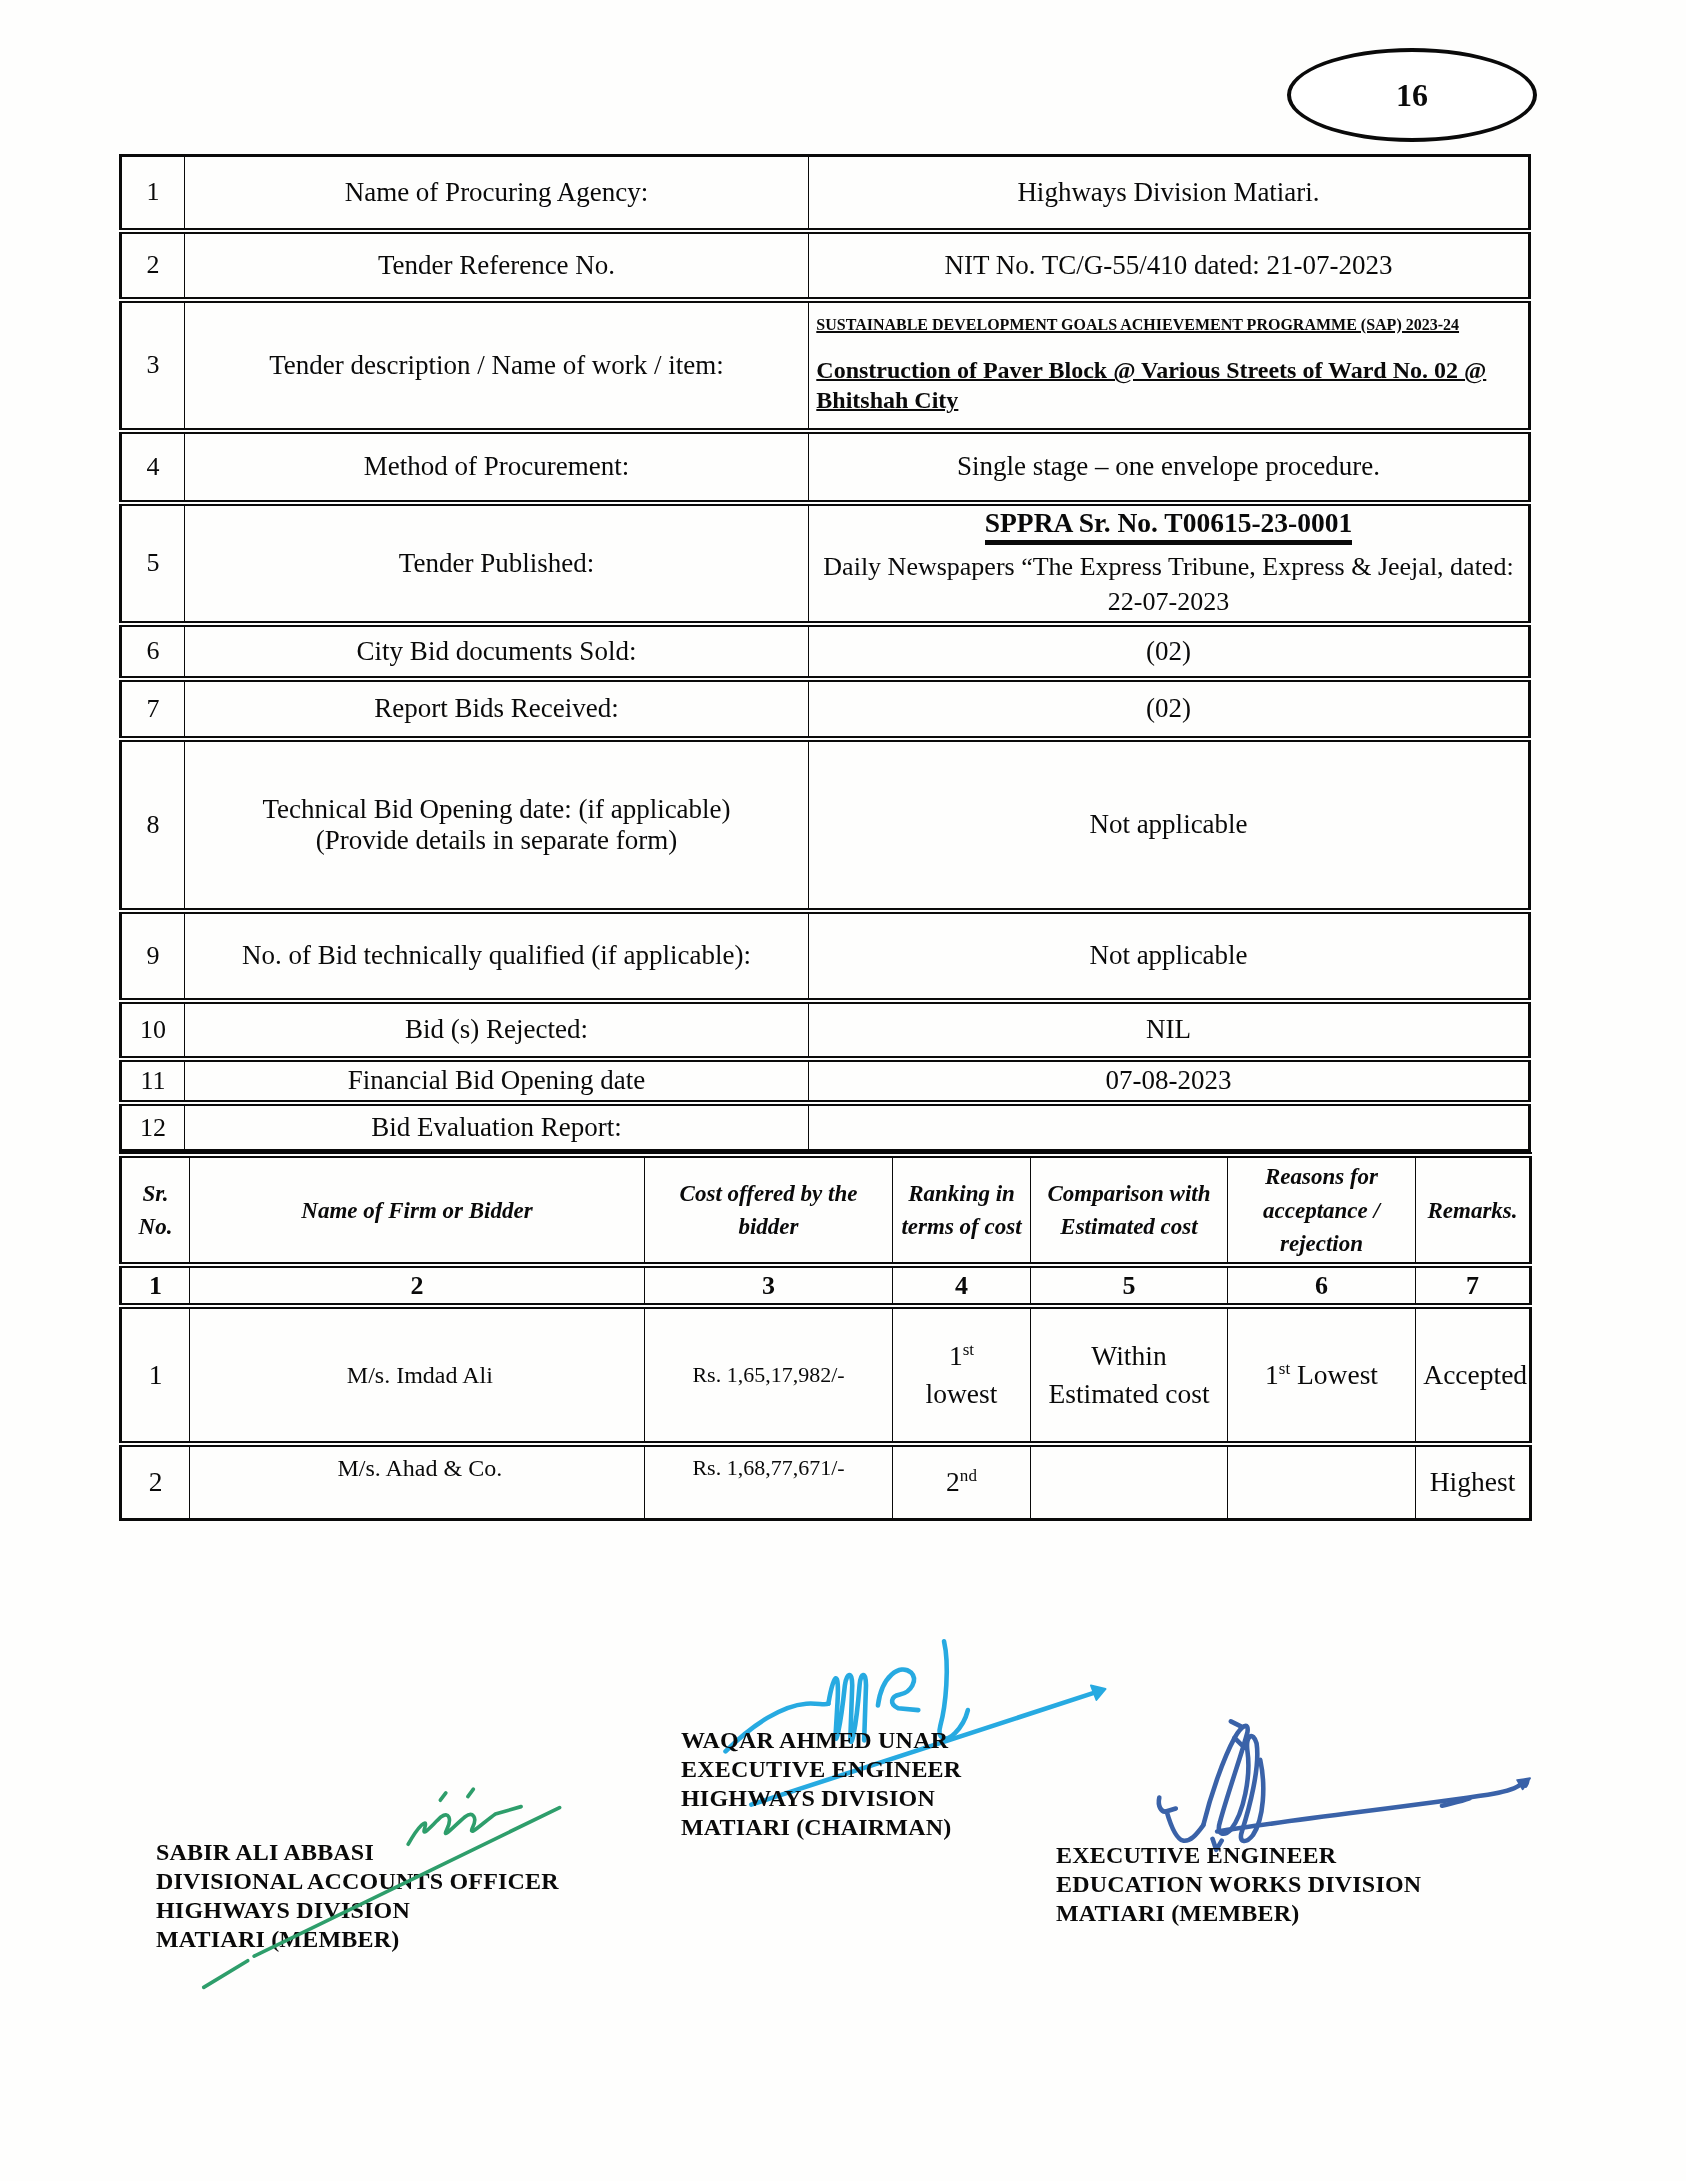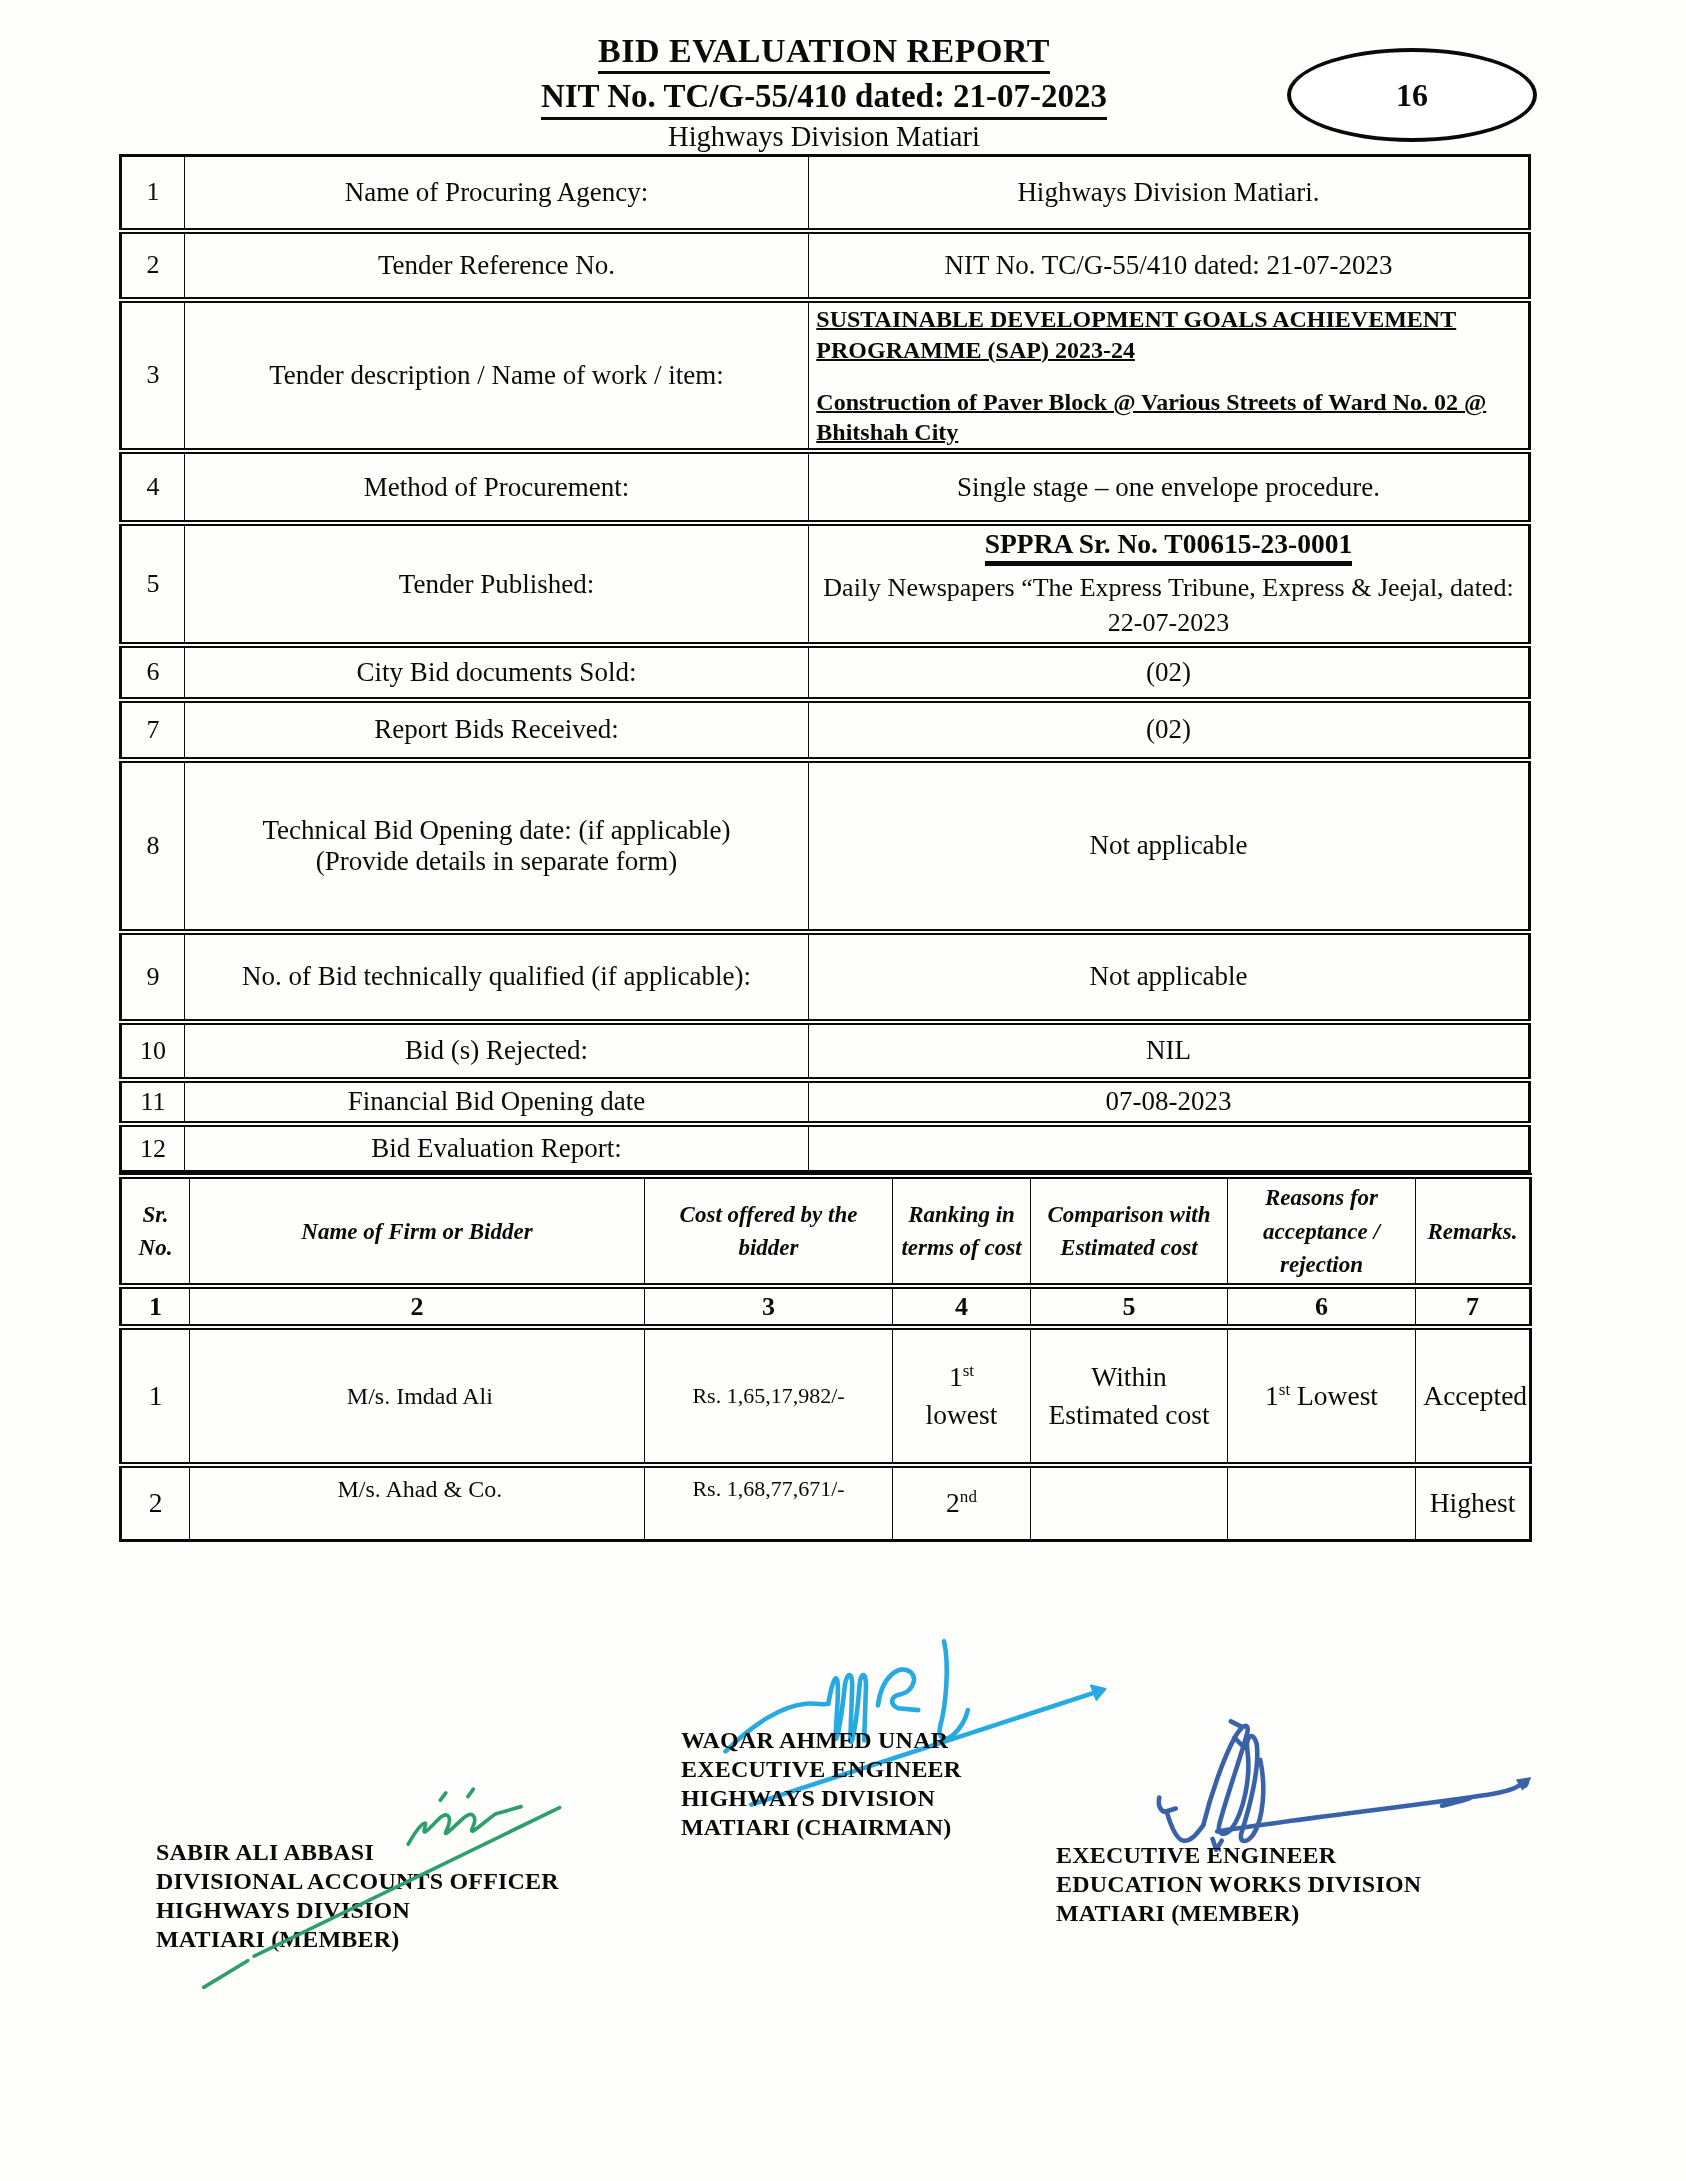--- a/index.html
+++ b/index.html
@@ -26,21 +26,21 @@
   
   .tables{position:absolute;left:119px;top:154px;width:1410px;}
   table{border-collapse:collapse;table-layout:fixed;width:1410px;}
   td{border:1.8px solid #0a0a0a;padding:1.8px 7.3px;text-align:center;vertical-align:middle;overflow:hidden;}
   .details{border:3.7px solid #0a0a0a;}
   .details tr + tr td{border-top:6.4px double #0a0a0a;}
   .details .c-no{font-size:26px;}
   .details .c-label{font-size:27px;}
   .details .c-value{font-size:27px;}
   .v-left{text-align:left;}
-  .work-heading{font-size:24px;font-weight:700;text-decoration:underline;text-decoration-thickness:1.8px;text-align:left;line-height:1.3;}
+  .work-heading{font-size:16px;font-weight:700;text-decoration:underline;text-decoration-thickness:1.8px;text-align:left;line-height:1.3;}
   .work-name{font-size:24px;font-weight:700;text-decoration:underline;text-decoration-thickness:1.8px;text-align:left;line-height:1.25;margin-top:20px;}
   .sppra{font-size:27.5px;font-weight:700;display:inline-block;border-bottom:5.5px solid #0a0a0a;padding-bottom:0.9px;}
   .pub{font-size:26px;line-height:1.35;margin-top:3.7px;}
   .label-line2{display:block;}
   
   .bids{border:3.7px solid #0a0a0a;border-top:6.4px double #0a0a0a;}
   .bids tr + tr td{border-top:6.4px double #0a0a0a;}
   .bids .hcell{font-size:23px;font-weight:700;font-style:italic;line-height:1.45;}
   .bids .ncell{font-size:26px;font-weight:700;}
   .bids .firm{font-size:24px;text-align:center;padding-left:13px;}
@@ -51,25 +51,20 @@
   .rank-rest{display:block;}
   
   .sig-text{position:absolute;text-align:left;font-weight:700;font-size:24px;line-height:29px;letter-spacing:0.2px;}
   .sig-svg{position:absolute;pointer-events:none;}
 </style>
 </head>
 <body>
 
 <div class="page">
 
-  <div class="hdr">
-    <span class="title">BID EVALUATION REPORT</span>
-    <span class="subtitle"><span>NIT No. TC/G-55/410 dated: 21-07-2023</span></span>
-    <span class="org">Highways Division Matiari</span>
-  </div>
   <div class="page-oval">
     <span>16</span>
   </div>
 
   <div class="tables">
 
     <table class="details">
       <colgroup>
           <col style="width:64px">
           <col style="width:624px">

